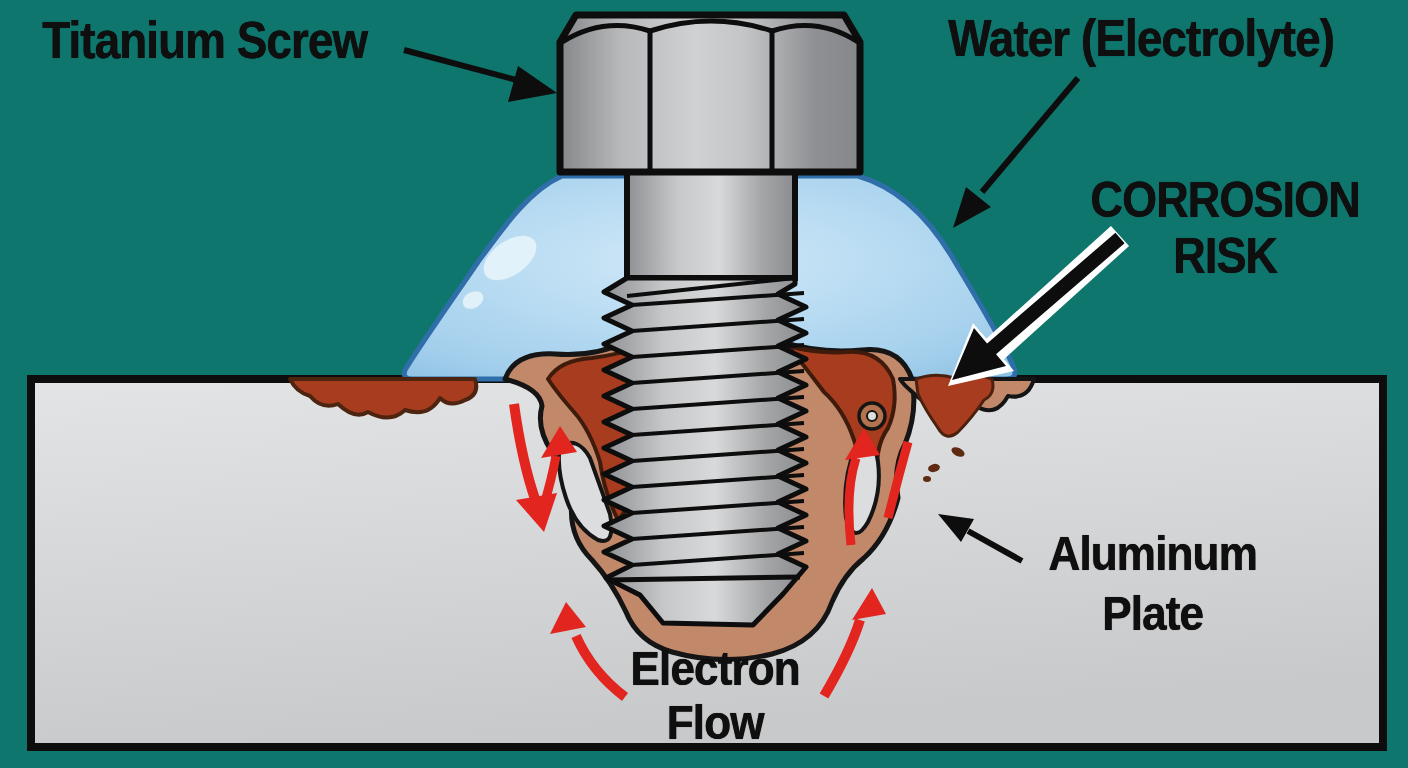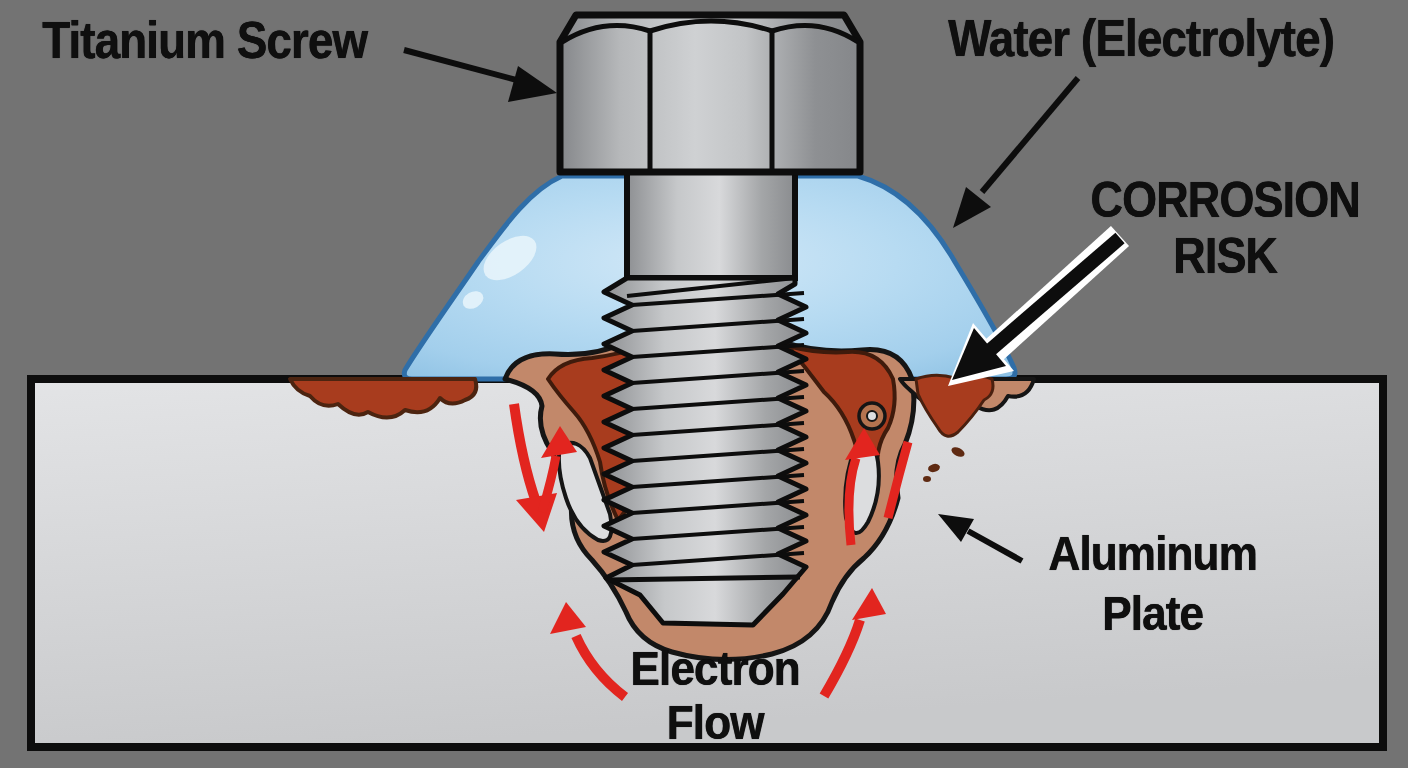--- a/index.html
+++ b/index.html
@@ -1,16 +1,16 @@
 <!DOCTYPE html>
 <html><head>
 <meta charset="utf-8">
 <style>
   html,body{margin:0;padding:0;background:#ffffff;}
-  .stage{position:relative;width:1408px;height:768px;background:#737373;overflow:hidden;
+  .stage{position:relative;width:1408px;height:768px;background:#0f766e;overflow:hidden;
          font-family:"Liberation Sans", sans-serif;}
   .art{position:absolute;left:0;top:0;width:1408px;height:768px;}
   .lbl{position:absolute;font-weight:bold;color:#0f0f0f;white-space:nowrap;
        font-family:"Liberation Sans", sans-serif;
        text-shadow:0 0 1px rgba(0,0,0,.55), 0.5px 0 0 rgba(0,0,0,.85);
        letter-spacing:-1px;}
   .lbl-titanium{left:42px;top:10px;font-size:52px;transform:scaleX(.88);transform-origin:left top;}
   .lbl-water{left:948px;top:8px;font-size:52px;transform:scaleX(.88);transform-origin:left top;}
   .lbl-corrosion{left:1030px;top:172px;width:390px;font-size:50px;line-height:56px;
                  text-align:center;white-space:normal;transform:scaleX(.9);transform-origin:center top;}

